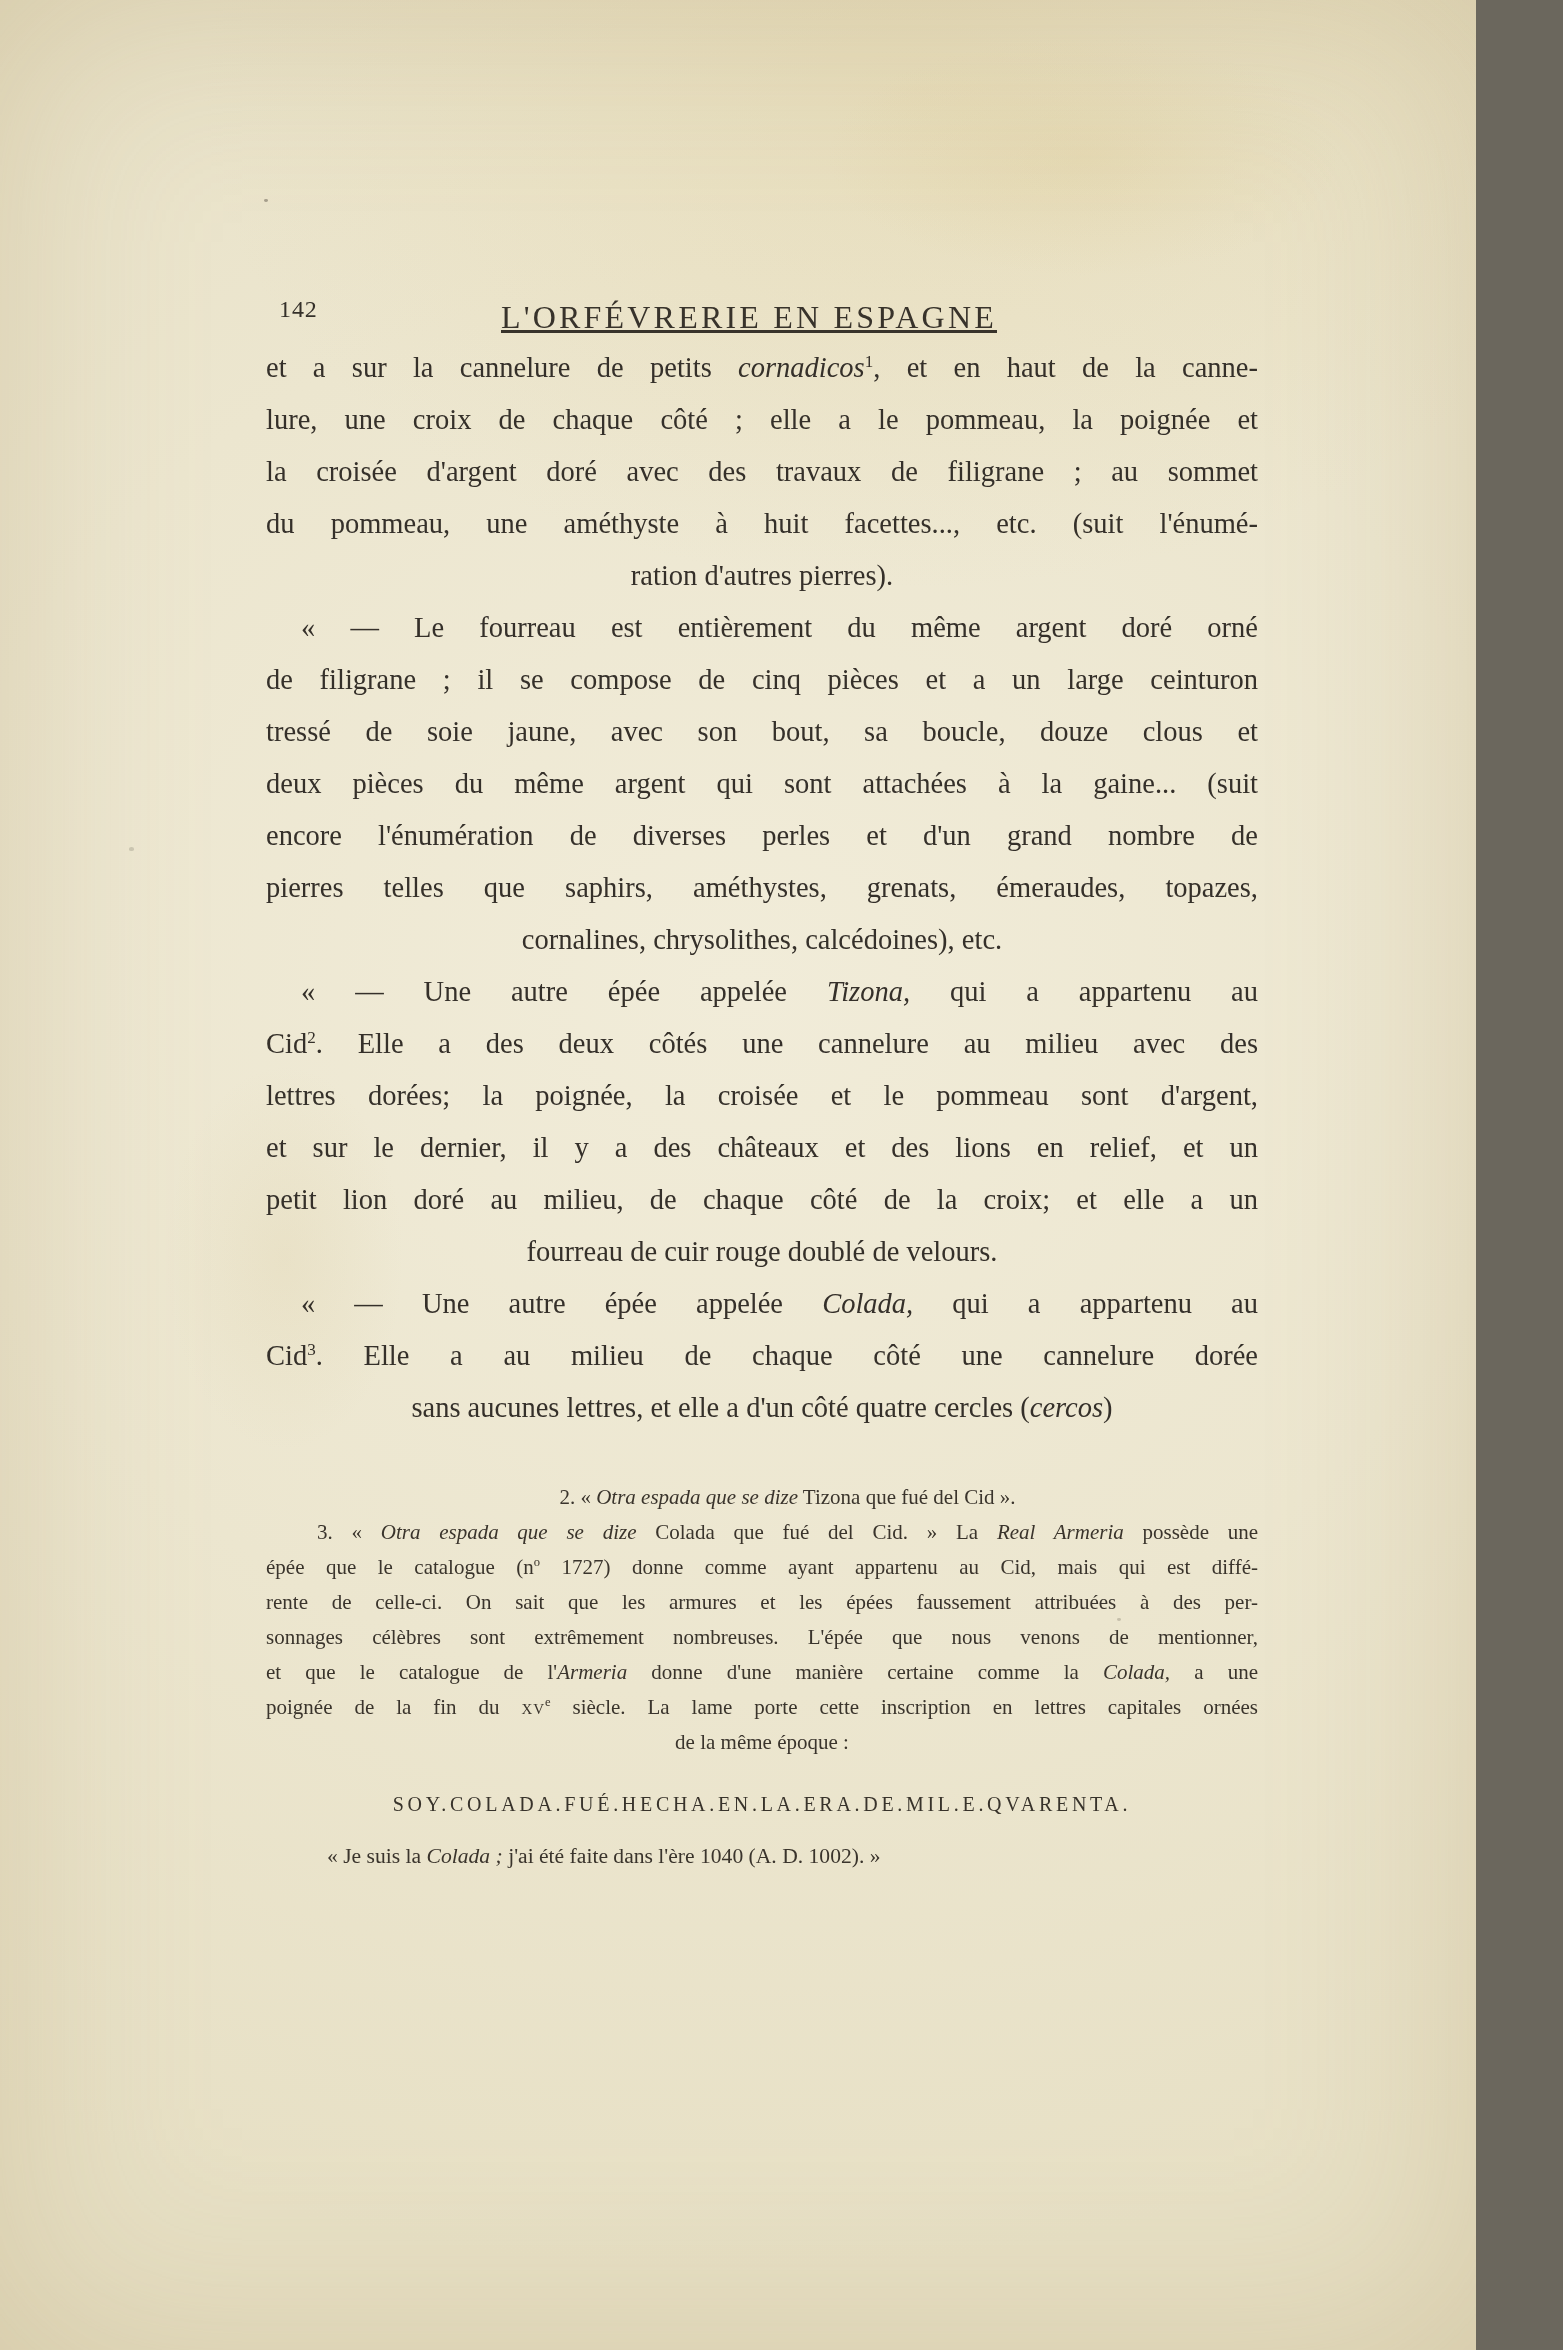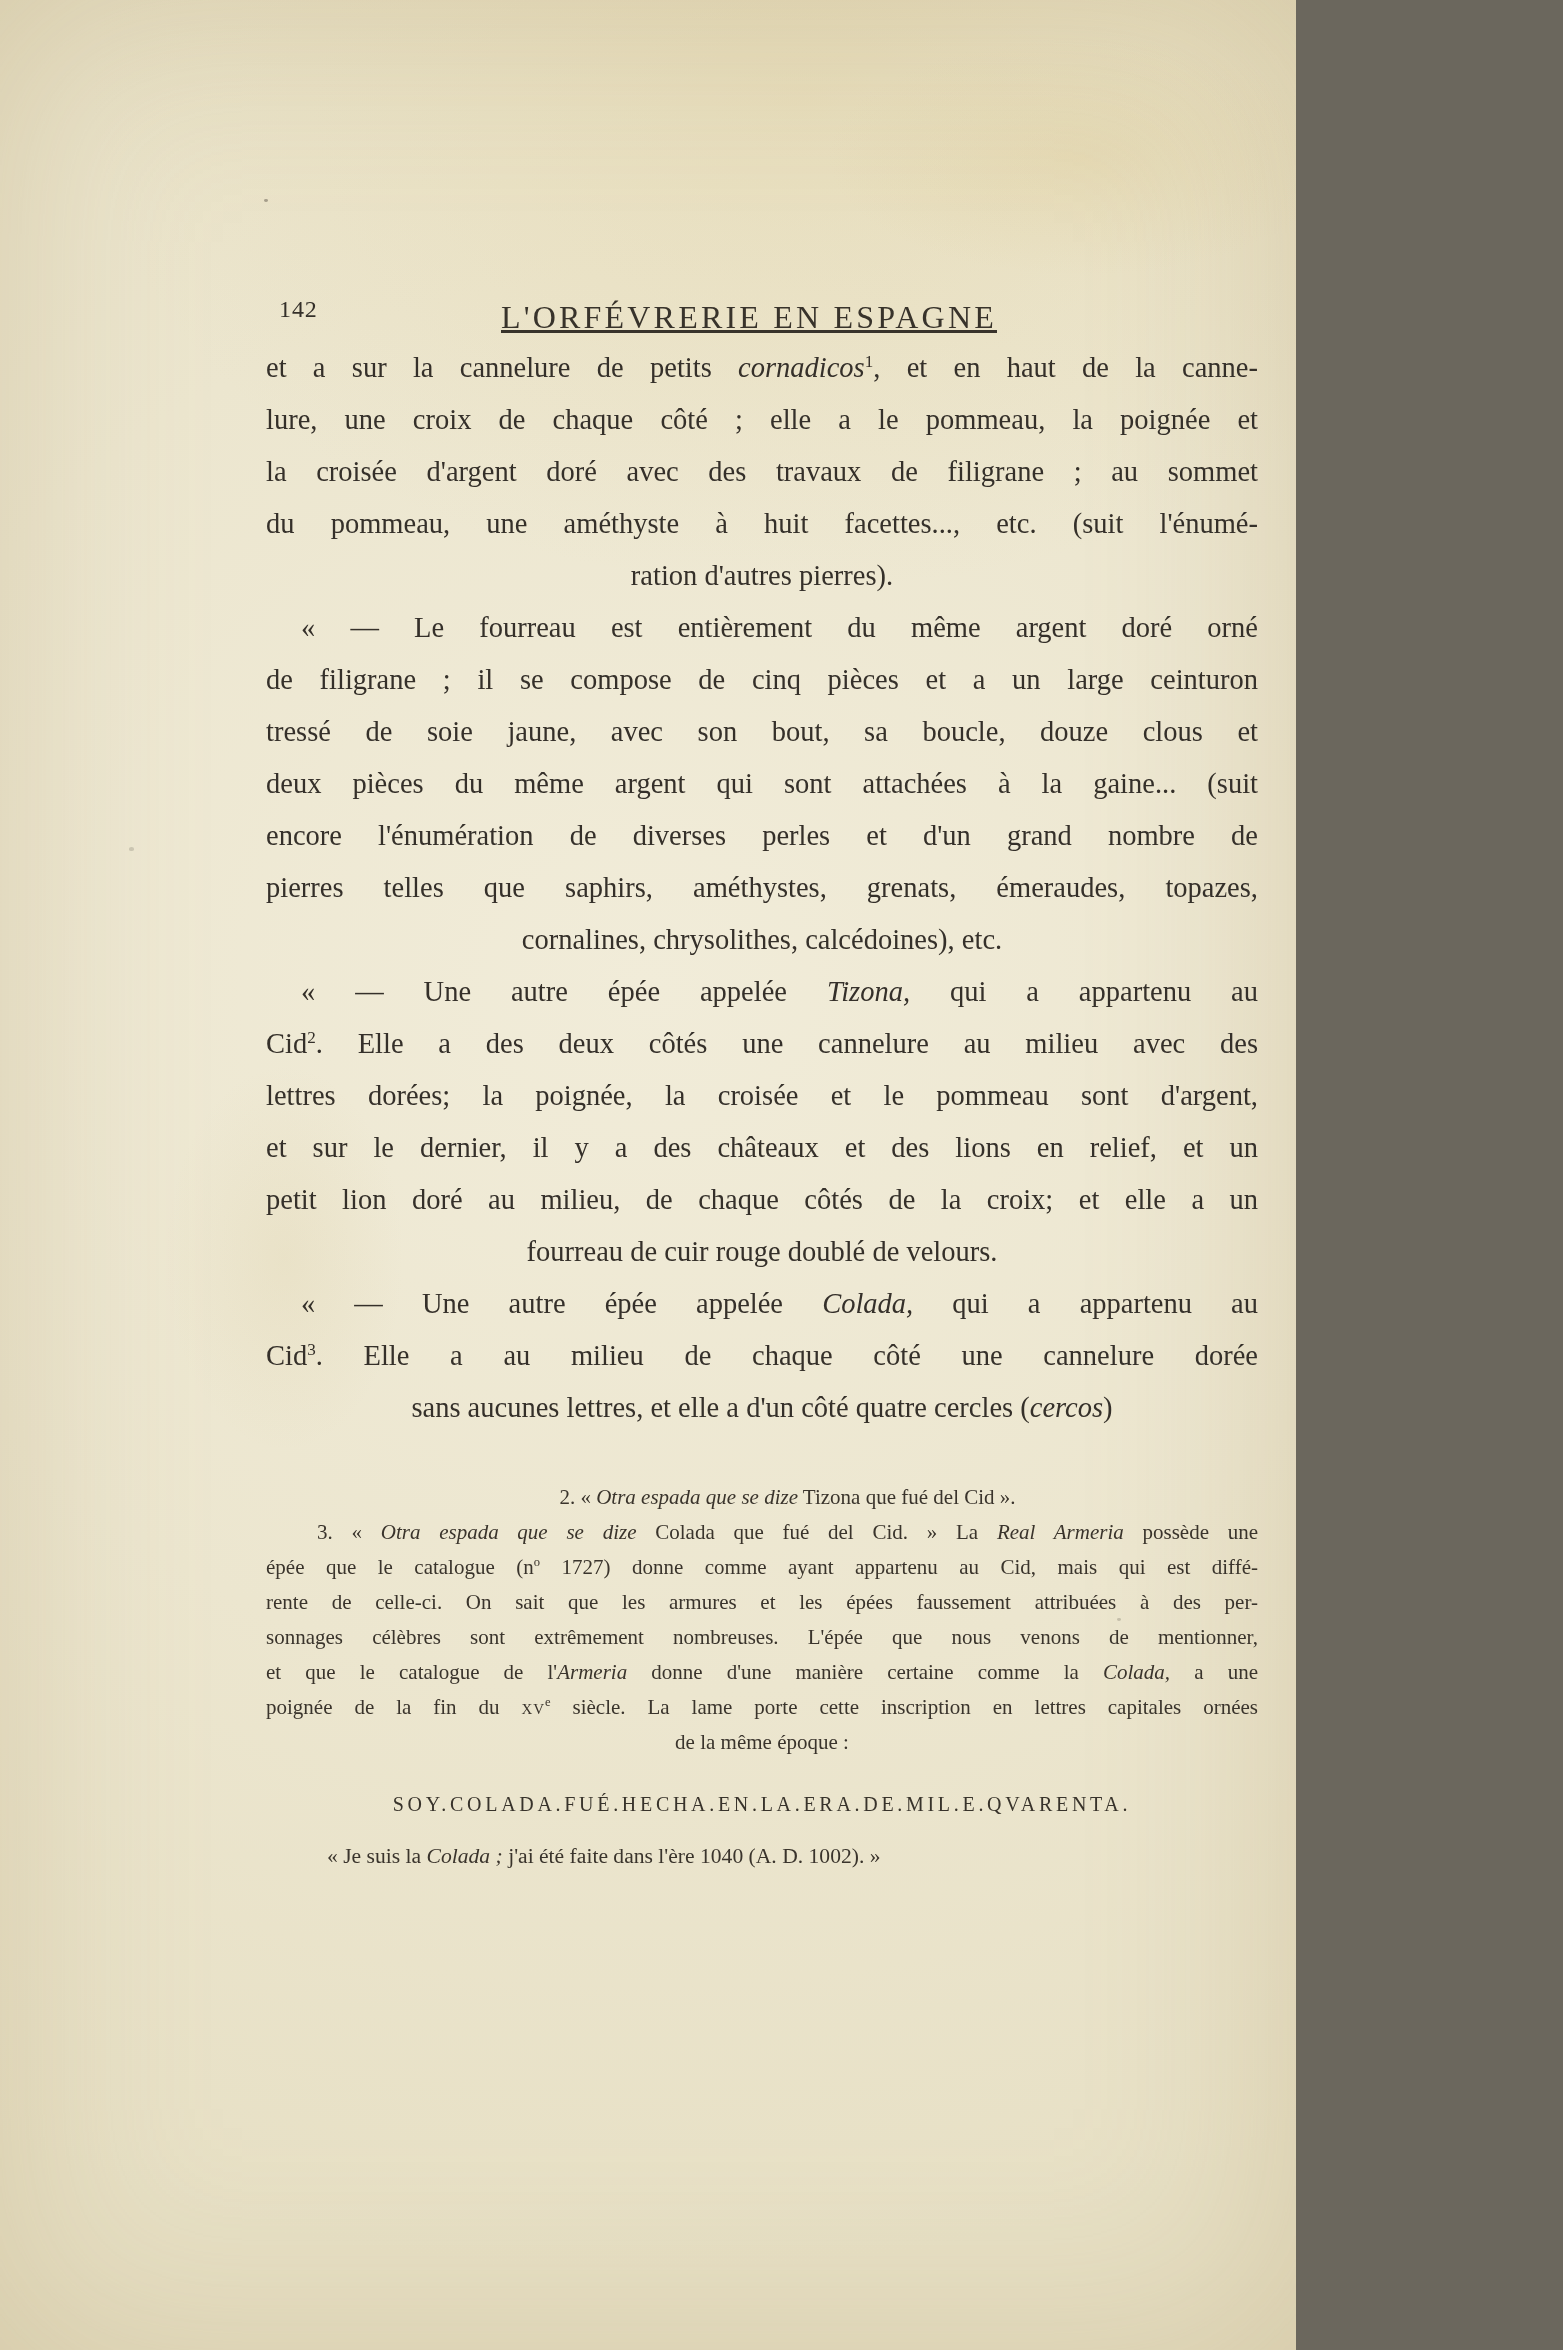--- a/index.html
+++ b/index.html
@@ -1,18 +1,18 @@
 <!DOCTYPE html>
 <html style="font-size:14.7px"><head>
 <meta charset="utf-8">
 <style>
   html,body{margin:0;padding:0;background:#6b675d;}
   .page{
     position:relative;
-    width:1296px;height:2351px;
+    width:1476px;height:2351px;
     background:
       radial-gradient(ellipse 1194px 826px at 62% 4%, rgba(222,203,146,0.28), rgba(222,203,146,0) 60%),
       radial-gradient(ellipse 1469px 1286px at 50% 42%, #f1ecd9 0%, #ece6cf 55%, #e7e0c5 100%);
     box-shadow: inset 0 0 202px rgba(171,150,100,0.30);
     overflow:hidden;
     font-family:"Liberation Serif","DejaVu Serif",serif;
     color:#35302a;
   }
   
   .speck{position:absolute;border-radius:50%;background:#6d665a;opacity:.55;}
@@ -75,21 +75,21 @@
       <div class="line just"><span>de filigrane ; il se compose de cinq pièces et a un large ceinturon</span></div>
       <div class="line just"><span>tressé de soie jaune, avec son bout, sa boucle, douze clous et</span></div>
       <div class="line just"><span>deux pièces du même argent qui sont attachées à la gaine... (suit</span></div>
       <div class="line just"><span>encore l'énumération de diverses perles et d'un grand nombre de</span></div>
       <div class="line just"><span>pierres telles que saphirs, améthystes, grenats, émeraudes, topazes,</span></div>
       <div class="line"><span>cornalines, chrysolithes, calcédoines), etc.</span></div>
       <div class="line just indent"><span>« — Une autre épée appelée </span><span class="it">Tizona,</span><span> qui a appartenu au</span></div>
       <div class="line just"><span>Cid</span><span class="sup">2</span><span>. Elle a des deux côtés une cannelure au milieu avec des</span></div>
       <div class="line just"><span>lettres dorées; la poignée, la croisée et le pommeau sont d'argent,</span></div>
       <div class="line just"><span>et sur le dernier, il y a des châteaux et des lions en relief, et un</span></div>
-      <div class="line just"><span>petit lion doré au milieu, de chaque côtés de la croix; et elle a un</span></div>
+      <div class="line just"><span>petit lion doré au milieu, de chaque côté de la croix; et elle a un</span></div>
       <div class="line"><span>fourreau de cuir rouge doublé de velours.</span></div>
       <div class="line just indent"><span>« — Une autre épée appelée </span><span class="it">Colada,</span><span> qui a appartenu au</span></div>
       <div class="line just"><span>Cid</span><span class="sup">3</span><span>. Elle a au milieu de chaque côté une cannelure dorée</span></div>
       <div class="line"><span>sans aucunes lettres, et elle a d'un côté quatre cercles (</span><span class="it">cercos</span><span>)</span></div>
     </div>
 
   <div class="footnotes">
       <div class="line indent"><span>2. « </span><span class="it">Otra espada que se dize</span><span> Tizona que fué del Cid ».</span></div>
       <div class="line just indent"><span>3. « </span><span class="it">Otra espada que se dize</span><span> Colada que fué del Cid. » La </span><span class="it">Real Armeria</span><span> possède une</span></div>
       <div class="line just"><span>épée que le catalogue (n</span><span class="sup">o</span><span> 1727) donne comme ayant appartenu au Cid, mais qui est diffé-</span></div>

